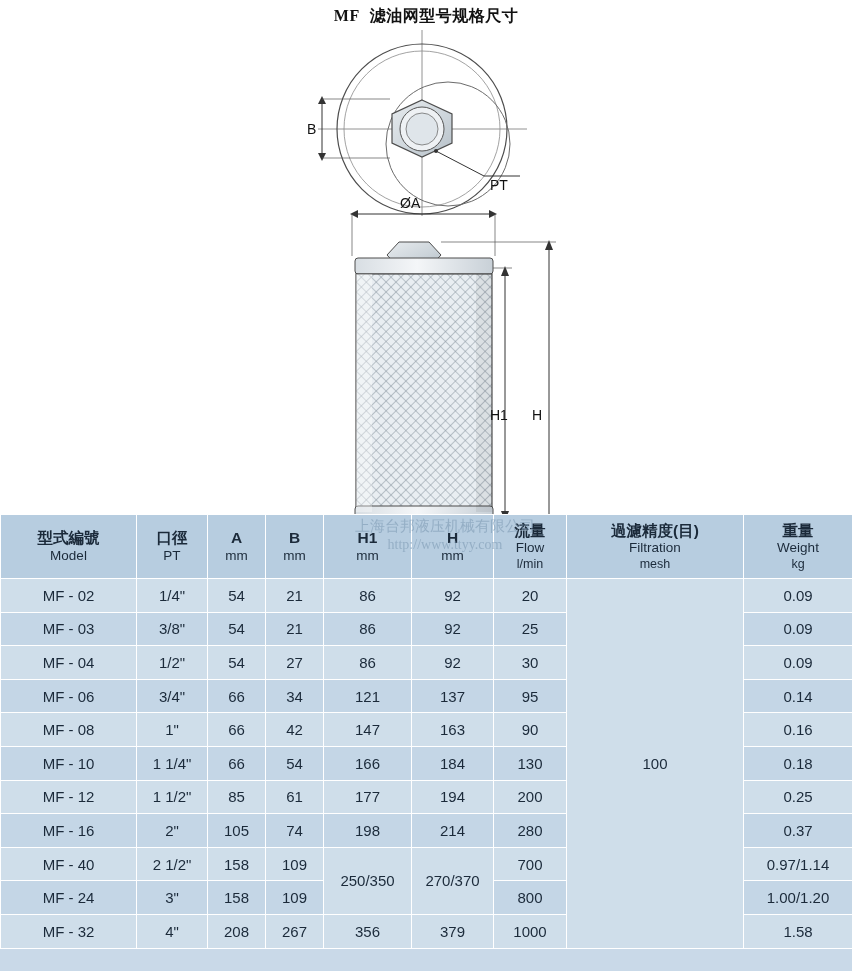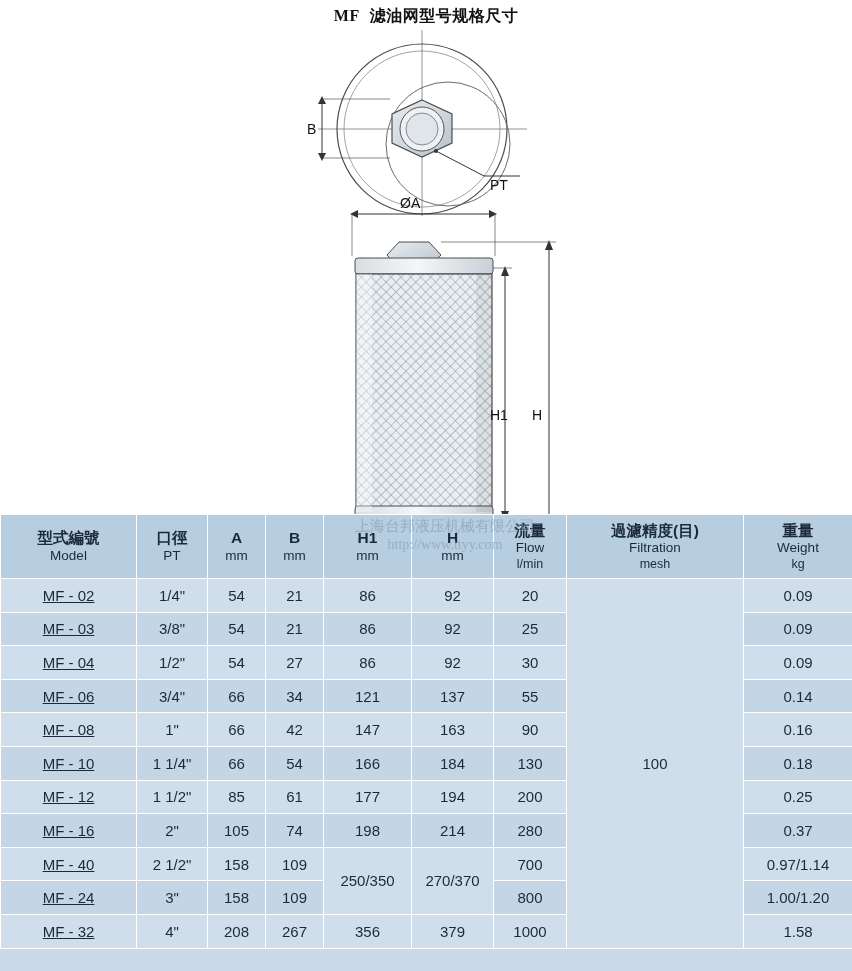--- a/index.html
+++ b/index.html
@@ -75,21 +75,20 @@
     height: 33.6px;
     background: #cfdeea;
   }
   table.spec tbody tr:nth-child(even) td {
     background: #c4d6e6;
   }
   td.model {
     text-align: left;
     padding-left: 26px;
     font-size: 14.5px;
-    text-decoration: underline;
   }
   td.pt {
     text-align: left;
     padding-left: 22px;
     font-size: 14.5px;
   }
   td.filtration {
     font-size: 15px;
     margin-left: 40px;
   }
@@ -310,21 +309,21 @@
           <td>30</td>
           <td>0.09</td>
         </tr>
         <tr>
           <td class="model">MF - 06</td>
           <td class="pt">3/4"</td>
           <td>66</td>
           <td>34</td>
           <td>121</td>
           <td>137</td>
-          <td>55</td>
+          <td>95</td>
           <td>0.14</td>
         </tr>
         <tr>
           <td class="model">MF - 08</td>
           <td class="pt">1"</td>
           <td>66</td>
           <td>42</td>
           <td>147</td>
           <td>163</td>
           <td>90</td>

